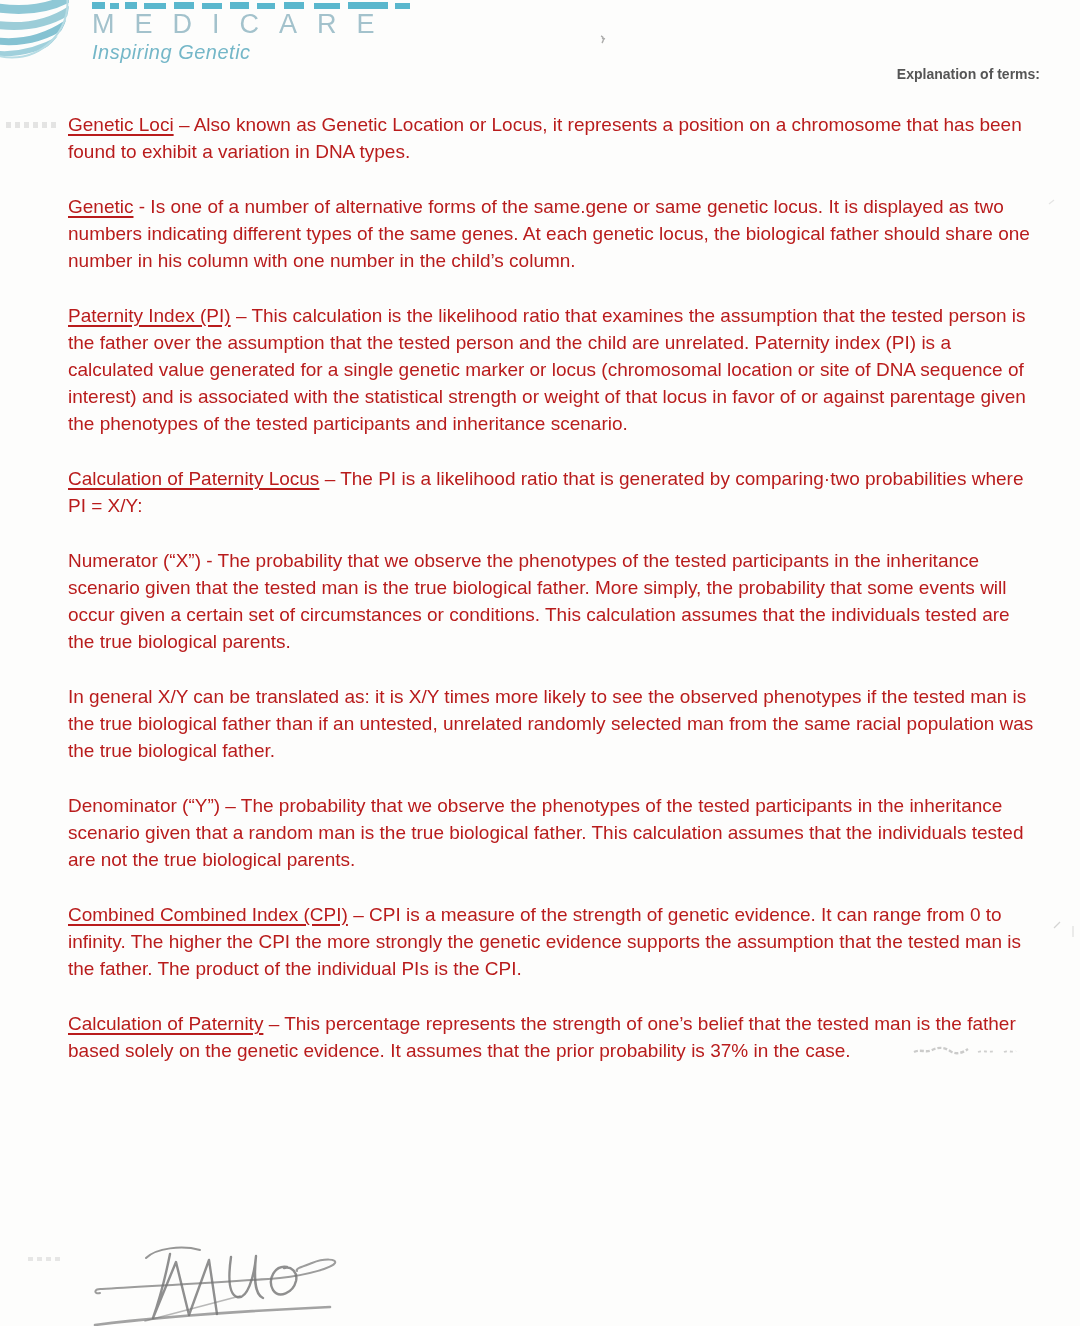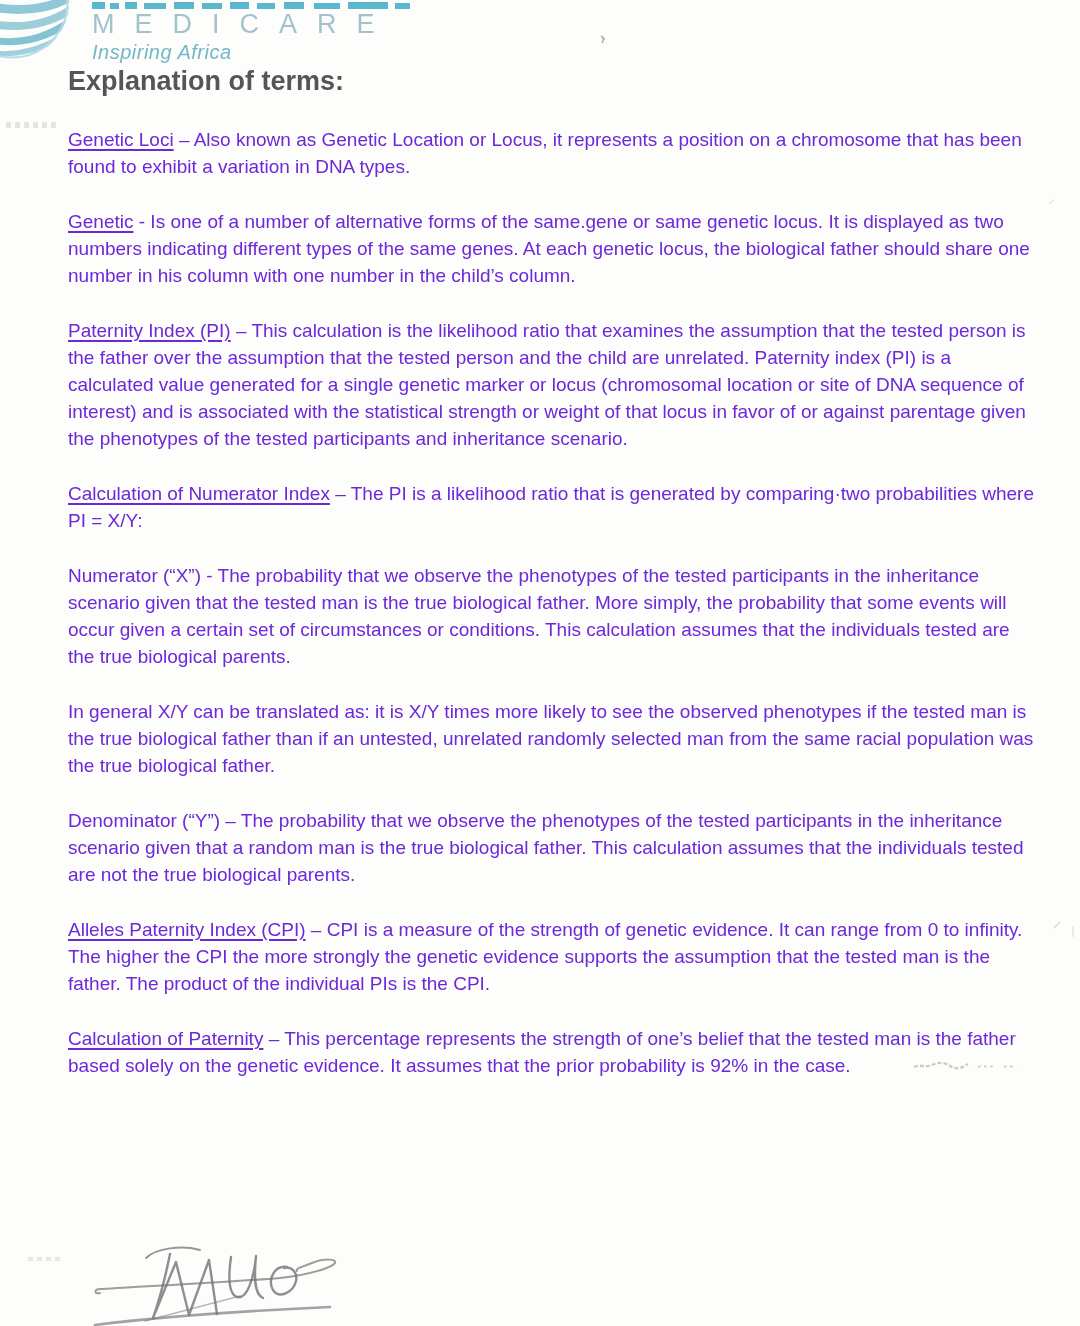--- a/index.html
+++ b/index.html
@@ -54,30 +54,31 @@
     letter-spacing: 0.5px;
   }
   
   .doc {
     position: absolute;
     top: 66px;
     left: 68px;
     width: 972px;
   }
   .doc-heading {
-    font-size: 27px;
+    font-size: 14px;
     font-weight: bold;
     color: #555555;
     margin: 0 0 29px 0;
+    text-align: right;
   }
   .para {
     font-size: 19px;
     line-height: 27px;
     margin: 0 0 28px 0;
-    color: #6d28d9;
+    color: #b91c1c;
   }
   .term-u {
     text-decoration: underline;
     text-underline-offset: 3px;
     text-decoration-thickness: 1.5px;
   }
   .smudge {
     display: inline-block;
     vertical-align: baseline;
     margin-left: 56px;
@@ -141,43 +142,43 @@
         <rect x="110" y="3" width="20" height="6"></rect>
         <rect x="138" y="2" width="19" height="7"></rect>
         <rect x="165" y="3" width="18" height="6"></rect>
         <rect x="192" y="2" width="20" height="7"></rect>
         <rect x="222" y="3" width="26" height="6"></rect>
         <rect x="256" y="2" width="40" height="7"></rect>
         <rect x="303" y="3" width="15" height="6"></rect>
       </g>
     </svg>
     <span class="brand-name">MEDICARE</span>
-    <span class="brand-tagline">Inspiring Africa</span>
+    <span class="brand-tagline">Inspiring Genetic</span>
   </div>
 
   <div class="doc">
     <h1 class="doc-heading">Explanation of terms:</h1>
 
     <p class="para"><span class="term-u">Genetic Loci</span><span> – Also known as Genetic Location or Locus, it represents a position on a chromosome that has been found to exhibit a variation in DNA types.</span></p>
 
     <p class="para"><span class="term-u">Genetic</span><span> - Is one of a number of alternative forms of the same.gene or same genetic locus. It is displayed as two numbers indicating different types of the same genes. At each genetic locus, the biological father should share one number in his column with one number in the child’s column.</span></p>
 
     <p class="para"><span class="term-u">Paternity Index (PI)</span><span> – This calculation is the likelihood ratio that examines the assumption that the tested person is the father over the assumption that the tested person and the child are unrelated. Paternity index (PI) is a calculated value generated for a single genetic marker or locus (chromosomal location or site of DNA sequence of interest) and is associated with the statistical strength or weight of that locus in favor of or against parentage given the phenotypes of the tested participants and inheritance scenario.</span></p>
 
-    <p class="para"><span class="term-u">Calculation of Numerator Index</span><span> – The PI is a likelihood ratio that is generated by comparing·two probabilities where PI = X/Y:</span></p>
+    <p class="para"><span class="term-u">Calculation of Paternity Locus</span><span> – The PI is a likelihood ratio that is generated by comparing·two probabilities where PI = X/Y:</span></p>
 
     <p class="para"><span>Numerator (“X”) - The probability that we observe the phenotypes of the tested participants in the inheritance scenario given that the tested man is the true biological father. More simply, the probability that some events will occur given a certain set of circumstances or conditions. This calculation assumes that the individuals tested are the true biological parents.</span></p>
 
     <p class="para"><span>In general X/Y can be translated as: it is X/Y times more likely to see the observed phenotypes if the tested man is the true biological father than if an untested, unrelated randomly selected man from the same racial population was the true biological father.</span></p>
 
     <p class="para"><span>Denominator (“Y”) – The probability that we observe the phenotypes of the tested participants in the inheritance scenario given that a random man is the true biological father. This calculation assumes that the individuals tested are not the true biological parents.</span></p>
 
-    <p class="para"><span class="term-u">Alleles Paternity Index (CPI)</span><span> – CPI is a measure of the strength of genetic evidence. It can range from 0 to infinity. The higher the CPI the more strongly the genetic evidence supports the assumption that the tested man is the father. The product of the individual PIs is the CPI.</span></p>
-
-    <p class="para"><span class="term-u">Calculation of Paternity</span><span> – This percentage represents the strength of one’s belief that the tested man is the father based solely on the genetic evidence. It assumes that the prior probability is 92% in the case.</span>
+    <p class="para"><span class="term-u">Combined Combined Index (CPI)</span><span> – CPI is a measure of the strength of genetic evidence. It can range from 0 to infinity. The higher the CPI the more strongly the genetic evidence supports the assumption that the tested man is the father. The product of the individual PIs is the CPI.</span></p>
+
+    <p class="para"><span class="term-u">Calculation of Paternity</span><span> – This percentage represents the strength of one’s belief that the tested man is the father based solely on the genetic evidence. It assumes that the prior probability is 37% in the case.</span>
       <svg class="smudge" width="120" height="14" viewBox="0 0 120 14" xmlns="http://www.w3.org/2000/svg">
         <path d="M2 9 C 8 6, 14 10, 20 7 S 32 4, 38 8 S 50 10, 56 6" fill="none" stroke="#8f8f8f" stroke-width="2.4" stroke-dasharray="4 2"></path>
         <path d="M66 9 C 72 7, 76 10, 82 8 M92 9 c 4 -2, 8 1, 12 -1" fill="none" stroke="#9a9a9a" stroke-width="1.8" stroke-dasharray="3 3"></path>
       </svg>
     </p>
   </div>
 
   <svg class="signature" viewBox="0 0 260 91" xmlns="http://www.w3.org/2000/svg">
     <g fill="none" stroke="#737373" stroke-linecap="round" stroke-linejoin="round">
 

